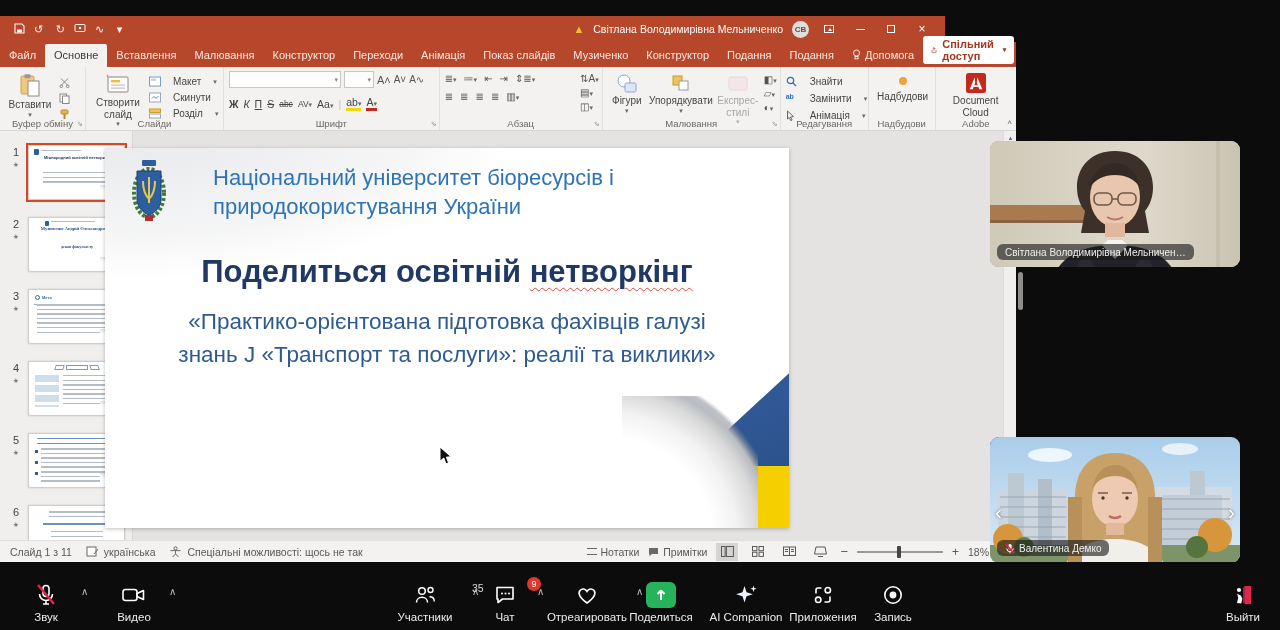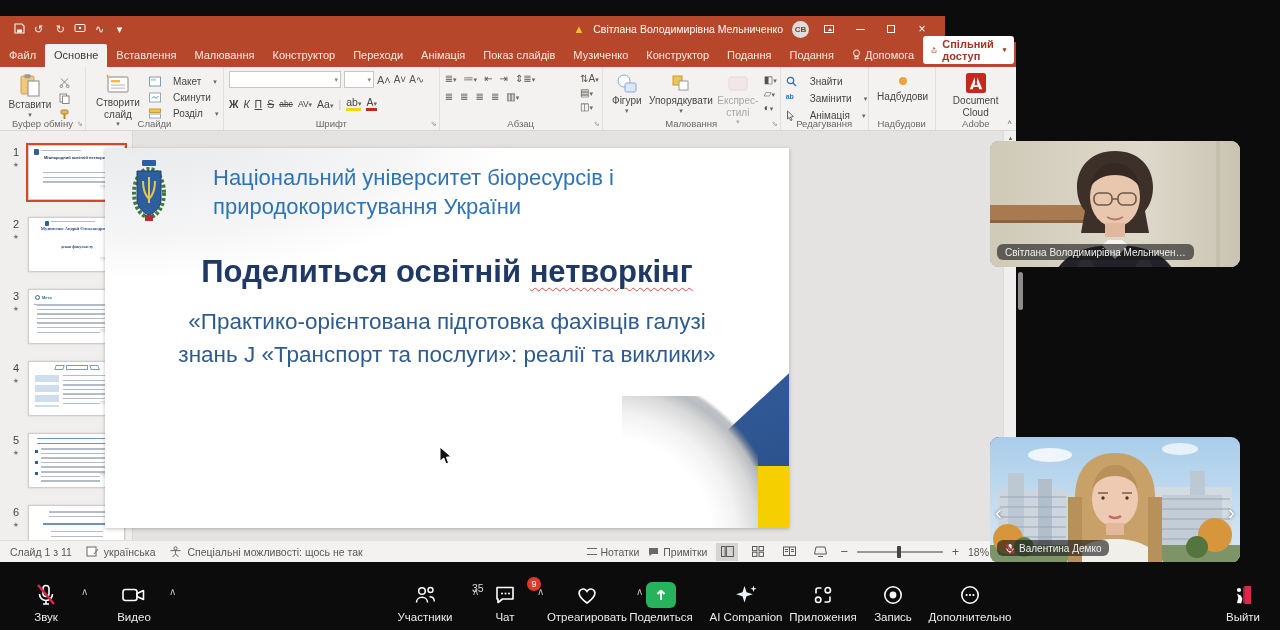--- a/index.html
+++ b/index.html
@@ -771,31 +771,20 @@
   <div class="zitem" style="left:860px;width:66px">
     <span class="zic">
         <svg width="24" height="24" viewBox="0 0 24 24">
           <circle cx="12" cy="12" r="8.2" fill="none" stroke="#fff" stroke-width="1.6"></circle>
           <circle cx="12" cy="12" r="3.4" fill="#fff"></circle>
         </svg>
       </span>
     <span>Запись</span>
   </div>
 
-  <div class="zitem" style="left:913px;width:114px">
-    <span class="zic">
-        <svg width="24" height="24" viewBox="0 0 24 24">
-          <circle cx="12" cy="12" r="8.2" fill="none" stroke="#fff" stroke-width="1.6"></circle>
-          <circle cx="8.6" cy="12" r="1.1" fill="#fff"></circle>
-          <circle cx="12" cy="12" r="1.1" fill="#fff"></circle>
-          <circle cx="15.4" cy="12" r="1.1" fill="#fff"></circle>
-        </svg>
-      </span>
-    <span>Дополнительно</span>
-  </div>
 
   <div class="zitem" style="left:1213px;width:60px">
     <span class="zic">
         <svg width="26" height="24" viewBox="0 0 26 24">
           <path d="M15 3h6v18h-6z" fill="#e0254d"></path>
           <path d="M15 3l-2 1.5v15L15 21z" fill="#b01c3d"></path>
           <circle cx="9" cy="7" r="2.1" fill="#fff"></circle>
           <path d="M7 20l1.3-5.5L7 10.8l3.8 1.6 1.6 3-1.2 5z" fill="#fff"></path>
         </svg>
       </span>

